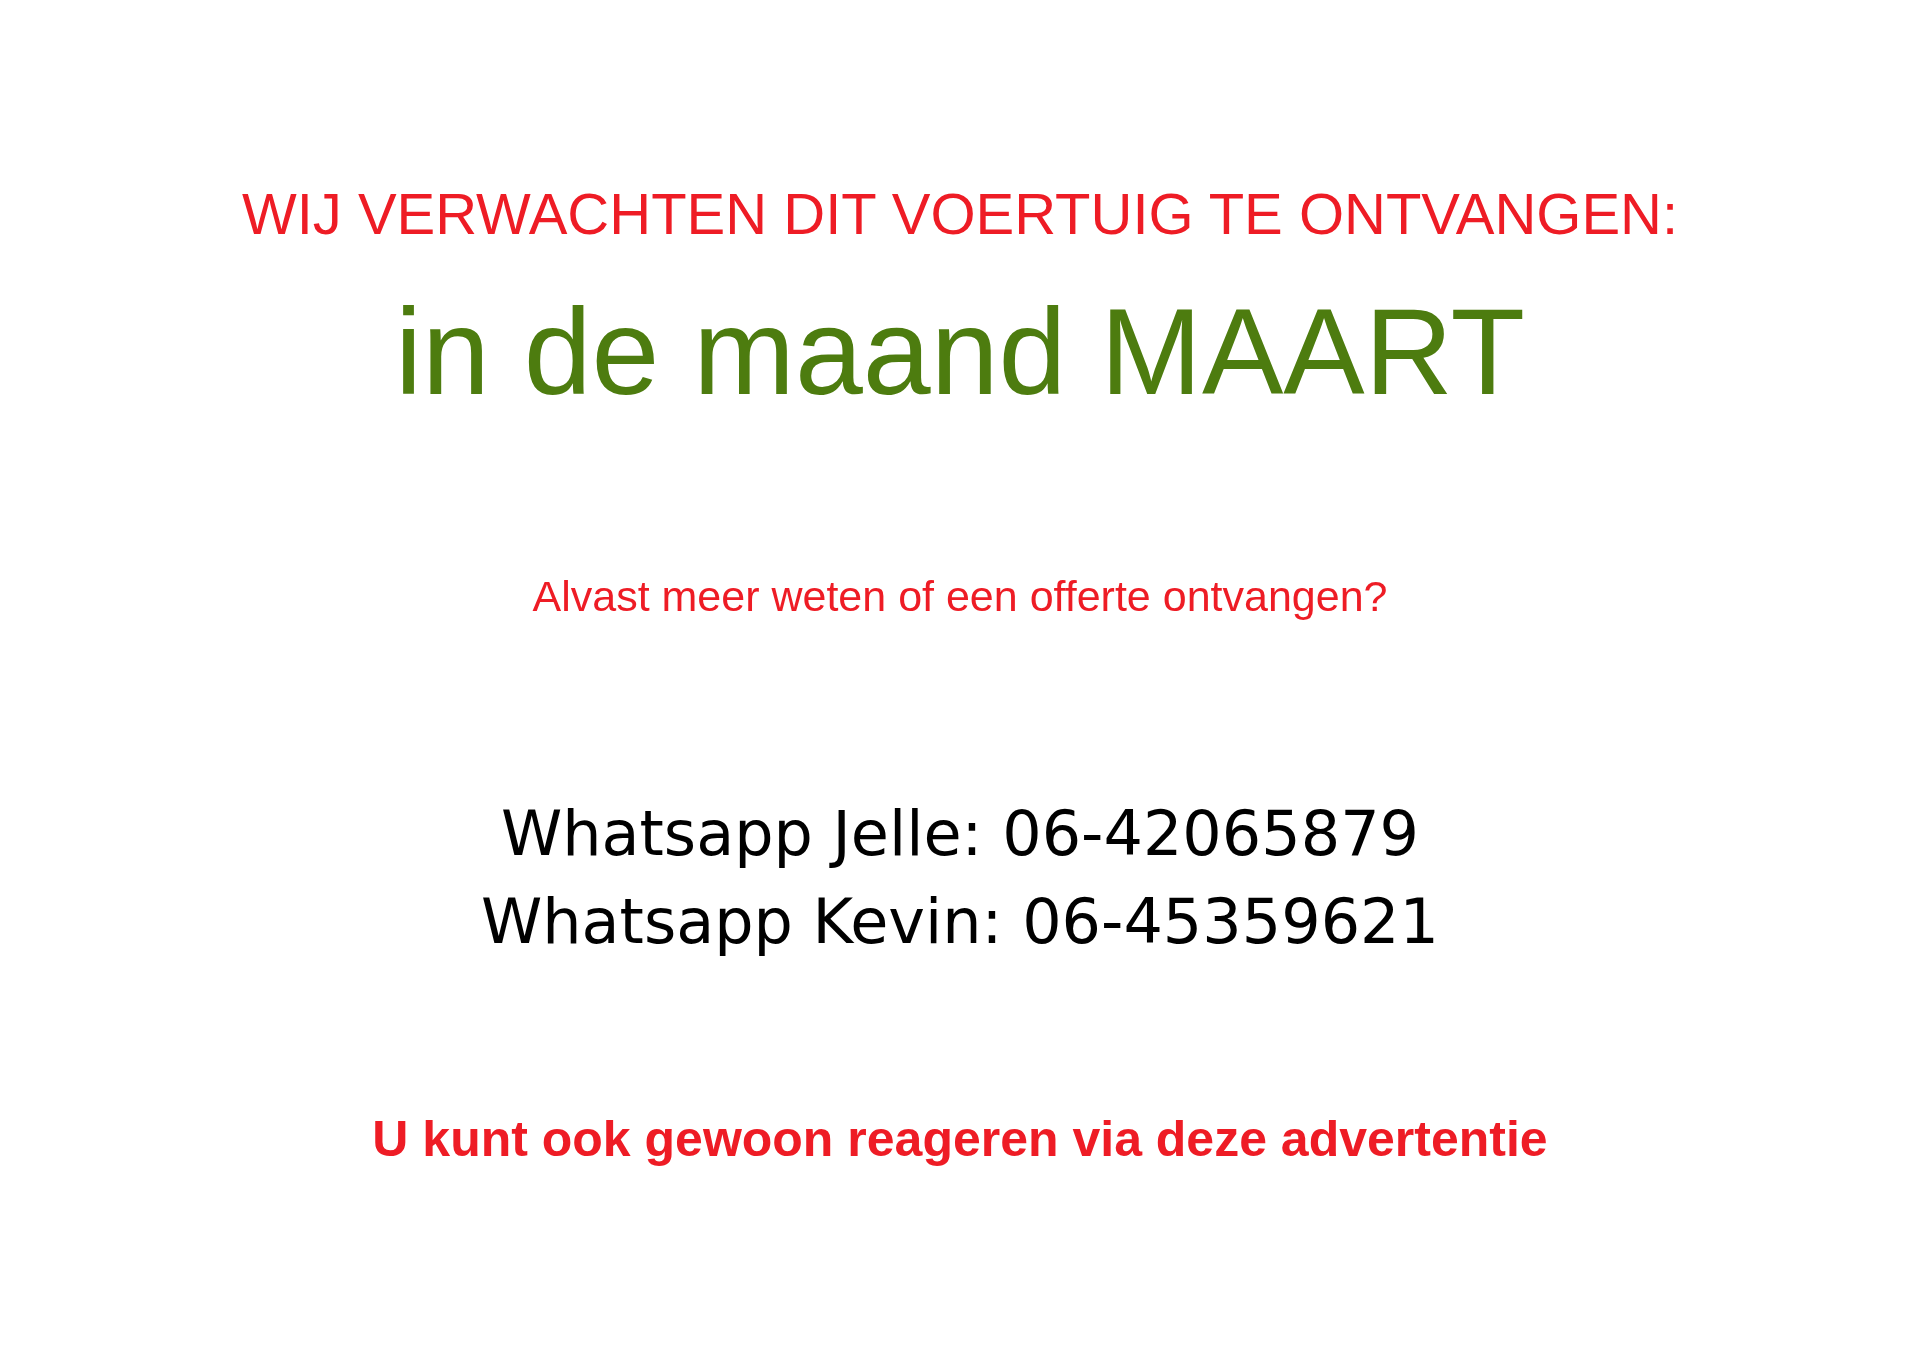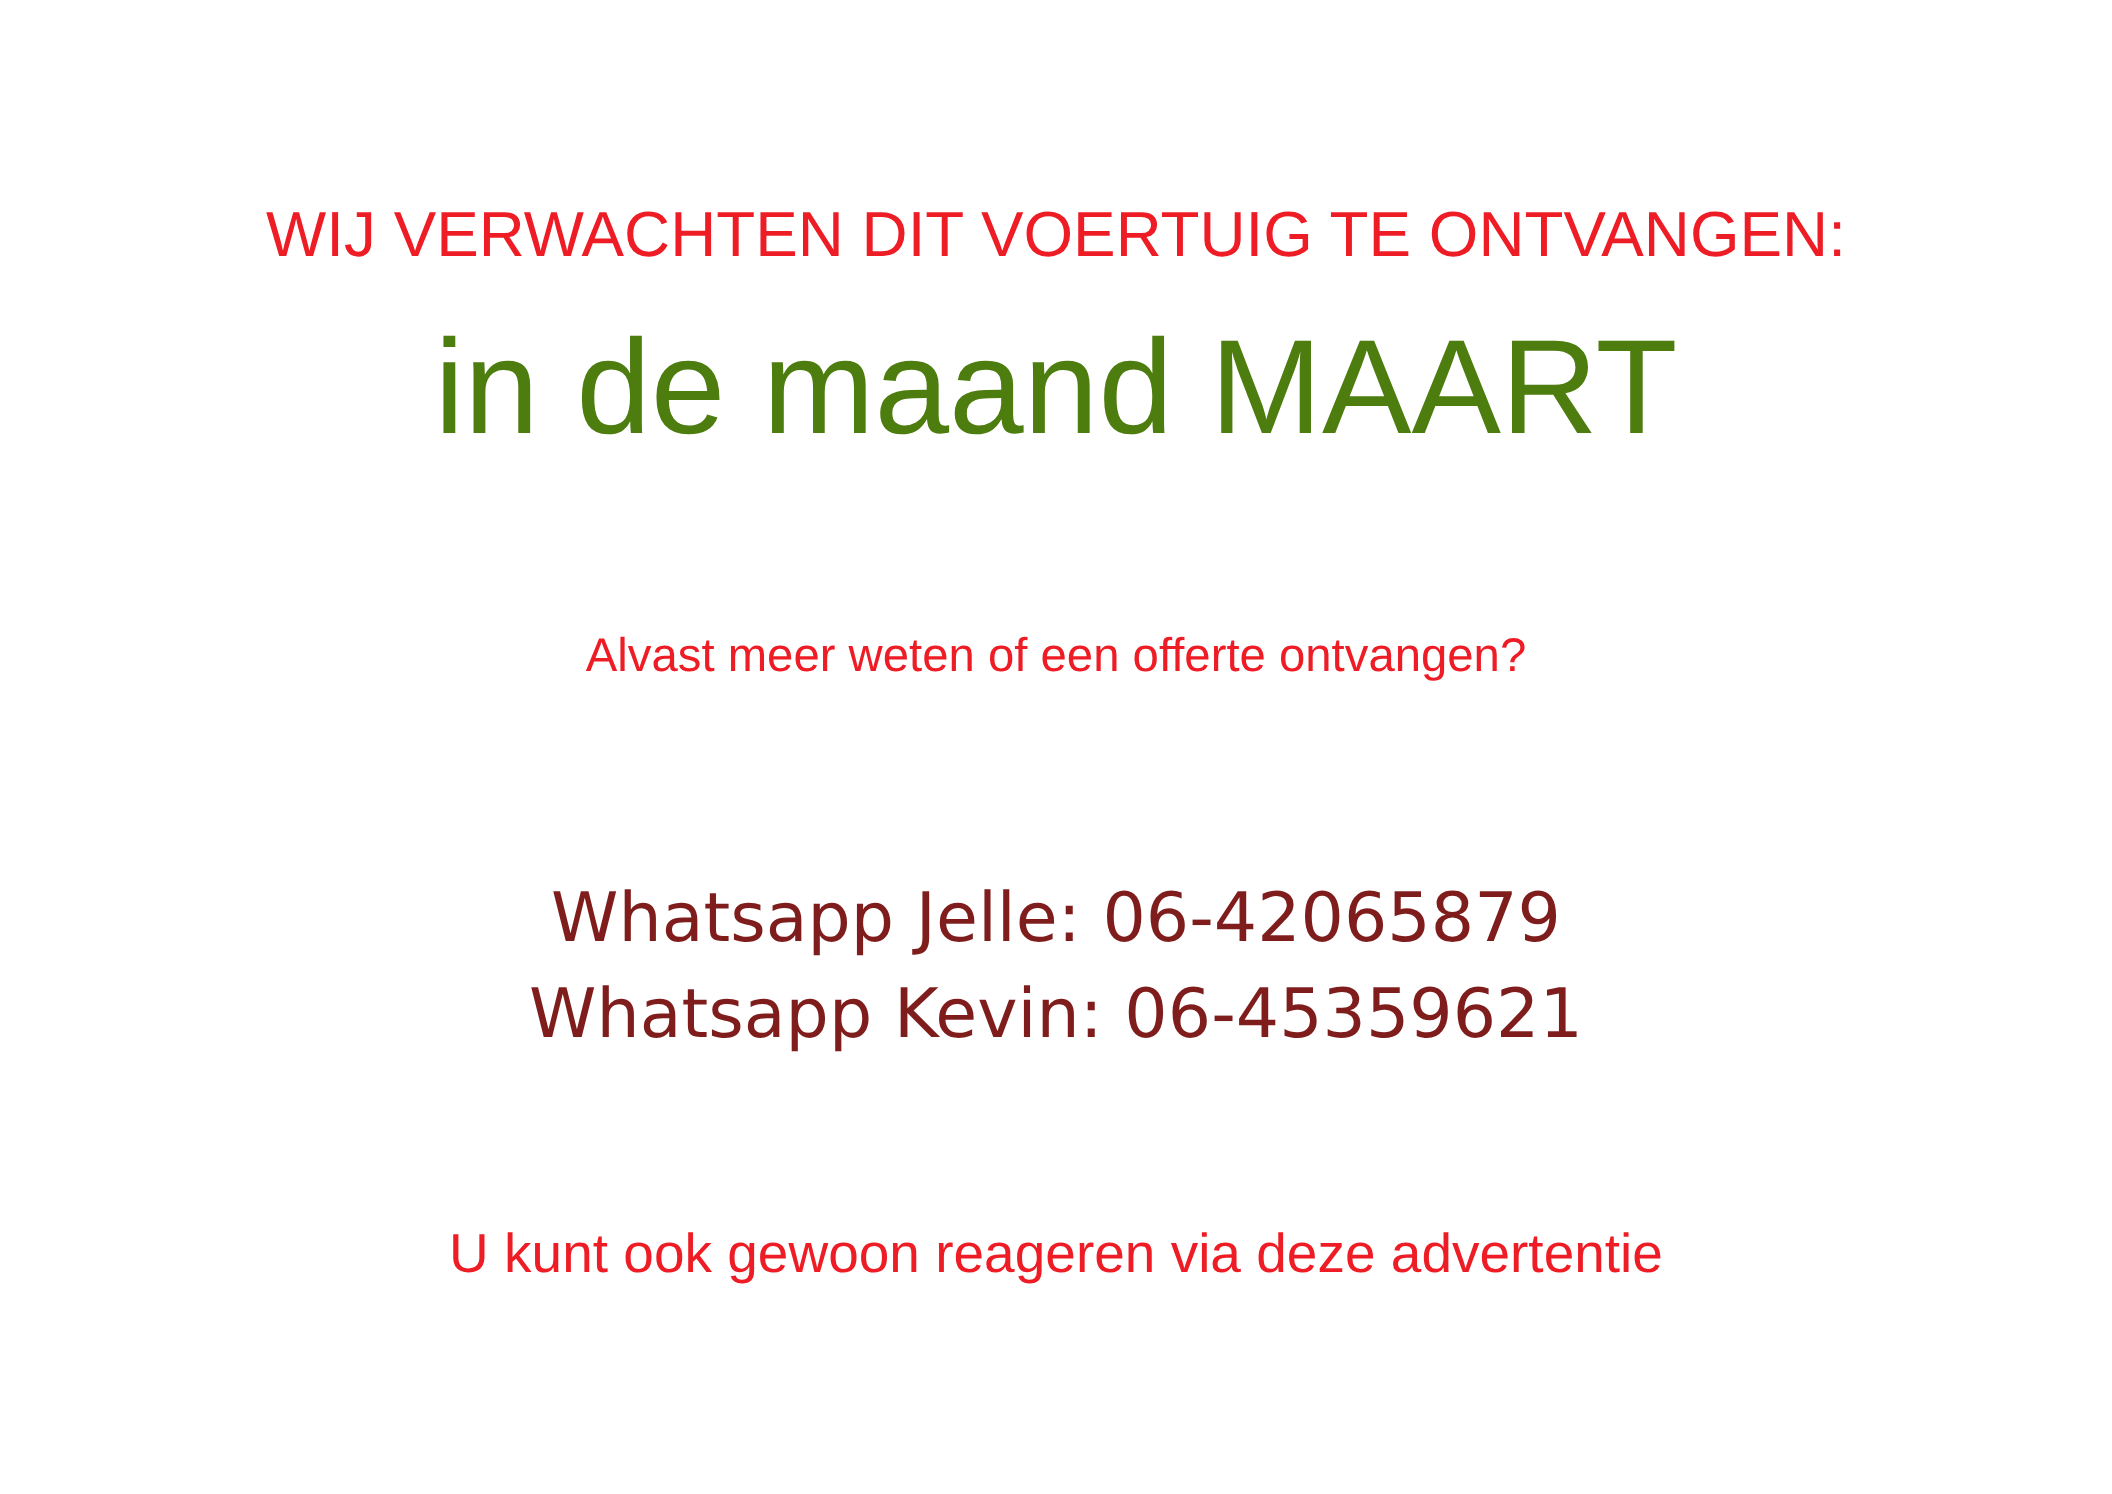--- a/index.html
+++ b/index.html
@@ -56,32 +56,32 @@
     line-height: 1.25;
     font-weight: 400;
   }
   .contact-block {
     position: absolute;
     top: 790px;
     left: 0;
     right: 0;
     font-family: "DejaVu Sans", sans-serif;
     font-size: 62px;
-    color: #7f1d1d;
+    color: #000000;
     line-height: 1.42;
     font-weight: 400;
   }
   .footer-red {
     position: absolute;
     top: 1110px;
     left: 0;
     right: 0;
     font-size: 50px;
     color: #ee1c25;
-    font-weight: 400;
+    font-weight: 700;
   }
 </style>
 </head>
 <body>
 
 <div class="poster">
 
   <div class="headline-red line">WIJ VERWACHTEN DIT VOERTUIG TE ONTVANGEN:</div>
 
   <div class="headline-black line">in de maand MAART</div>

